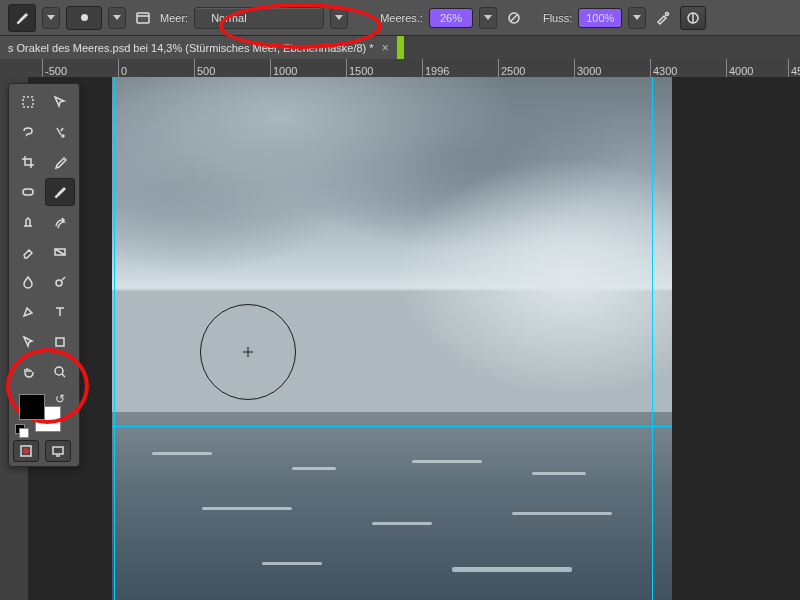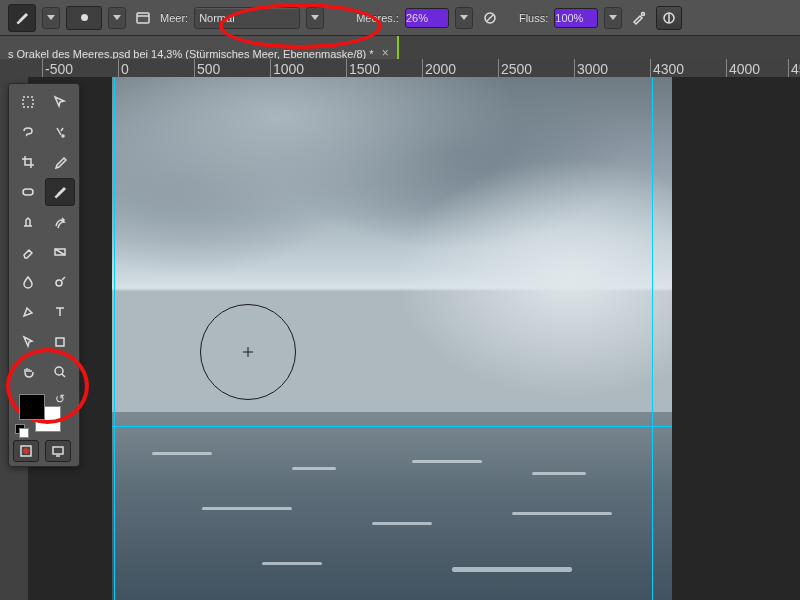--- a/index.html
+++ b/index.html
@@ -1,31 +1,31 @@
 <!DOCTYPE html>
 <html><head>
 <meta charset="utf-8">
 <style>
   html,body{margin:0;padding:0;width:800px;height:600px;background:#1f1f1f;font-family:"Segoe UI",Arial,sans-serif;font-size:11px;color:#ccc;overflow:hidden}
   .options-bar{height:35px;background:#535353;border-bottom:1px solid #2a2a2a;display:flex;align-items:center;padding:0 8px;gap:6px}
   .opt-label{color:#ddd;text-shadow:0 -1px 0 #333}
-  .opt-select{background:#484848;border:1px solid #333;border-radius:3px;height:20px;padding:0 4px;color:#ddd;display:flex;align-items:center;min-width:96px;box-shadow:inset 0 1px 0 #5c5c5c}
-  .opt-input{background:#6d28d9;border:1px solid #222;border-radius:3px;height:18px;width:42px;color:#ddd;display:flex;align-items:center;justify-content:flex-start}
+  .opt-select{background:#484848;border:1px solid #333;border-radius:3px;height:20px;padding:0 16px;color:#ddd;display:flex;align-items:center;min-width:96px;box-shadow:inset 0 1px 0 #5c5c5c}
+  .opt-input{background:#8b5cf6;border:1px solid #222;border-radius:3px;height:18px;width:42px;color:#ddd;display:flex;align-items:center;justify-content:center}
   .opt-dd{width:16px;height:20px;background:#484848;border:1px solid #333;border-radius:3px;display:flex;align-items:center;justify-content:center}
   .opt-dd::after{content:"";width:0;height:0;border-left:4px solid transparent;border-right:4px solid transparent;border-top:5px solid #ccc}
   .opt-icon{width:20px;height:20px;border:1px solid transparent;border-radius:3px;display:flex;align-items:center;justify-content:center;color:#ddd}
   .opt-btn-dark{width:24px;height:22px;background:linear-gradient(#4a4a4a,#3a3a3a);border:1px solid #222;border-radius:3px;display:flex;align-items:center;justify-content:center;}
   .brush-preview{width:34px;height:22px;background:#3f3f3f;border:1px solid #222;border-radius:3px;display:flex;align-items:center;justify-content:center}
   .brush-preview .dot{width:7px;height:7px;border-radius:50%;background:#ddd}
   .doc-tab-bar{height:24px;background:#424242;border-bottom:1px solid #2a2a2a;display:flex;align-items:stretch}
-  .doc-tab{background:#4e4e4e;border-right:2px solid #84cc16;display:flex;align-items:flex-end;padding:0 8px;color:#e0e0e0}
+  .doc-tab{background:#4e4e4e;border-right:7px solid #84cc16;display:flex;align-items:center;padding:0 8px;color:#e0e0e0}
   .doc-tab .close{margin-left:8px;color:#bbb;font-size:12px}
   .work{position:absolute;left:0;top:59px;right:0;bottom:0}
   .ruler-h{position:absolute;left:28px;right:0;top:0;height:18px;background:#414141;border-bottom:1px solid #2a2a2a}
-  .ruler-h .tick{position:absolute;top:0;height:18px;border-left:1px solid #888;color:#cfcfcf;font-size:14px;padding-left:2px;display:flex;align-items:flex-end}
+  .ruler-h .tick{position:absolute;top:0;height:18px;border-left:1px solid #888;color:#cfcfcf;font-size:11px;padding-left:2px;display:flex;align-items:flex-end}
   .ruler-v{position:absolute;left:0;top:18px;width:28px;bottom:0;background:#414141;border-right:1px solid #2a2a2a}
   .ruler-corner{position:absolute;left:0;top:0;width:28px;height:18px;background:#414141;border-right:1px solid #2a2a2a;border-bottom:1px solid #2a2a2a}
   .tool-panel{position:absolute;left:8px;top:24px;width:62px;background:#535353;border:1px solid #2a2a2a;border-radius:4px;padding:4px;box-shadow:0 2px 6px rgba(0,0,0,.4);display:flex;flex-wrap:wrap;gap:2px}
   .tbtn{width:28px;height:26px;background:#535353;border:1px solid #555;border-radius:3px;display:flex;align-items:center;justify-content:center;color:#ddd;position:relative}
   .tbtn.sel{background:#2f2f2f;border-color:#222}
   .canvas-area{position:absolute;left:28px;top:18px;right:0;bottom:0;background:#262626}
   .image{position:absolute;left:84px;top:0;width:560px;height:523px;overflow:hidden}
   .sky{position:absolute;inset:0;background:
      radial-gradient(250px 170px at 82% 60%, #dfe7eb 0%, rgba(223,231,235,0) 70%),
      radial-gradient(340px 160px at 30% 12%, #aab6bd 0%, rgba(170,182,189,0) 70%),
@@ -121,21 +121,21 @@
 </div>
 
 <div class="work">
   <div class="ruler-corner"></div>
   <div class="ruler-h">
     <span class="tick" style="left:14px">-500</span>
     <span class="tick" style="left:90px">0</span>
     <span class="tick" style="left:166px">500</span>
     <span class="tick" style="left:242px">1000</span>
     <span class="tick" style="left:318px">1500</span>
-    <span class="tick" style="left:394px">2000</span>
+    <span class="tick" style="left:394px">1996</span>
     <span class="tick" style="left:470px">2500</span>
     <span class="tick" style="left:546px">3000</span>
     <span class="tick" style="left:622px">4300</span>
     <span class="tick" style="left:698px">4000</span>
     <span class="tick" style="left:760px">4500</span>
   </div>
   <div class="ruler-v"></div>
 
   <div class="canvas-area">
     <div class="image">

